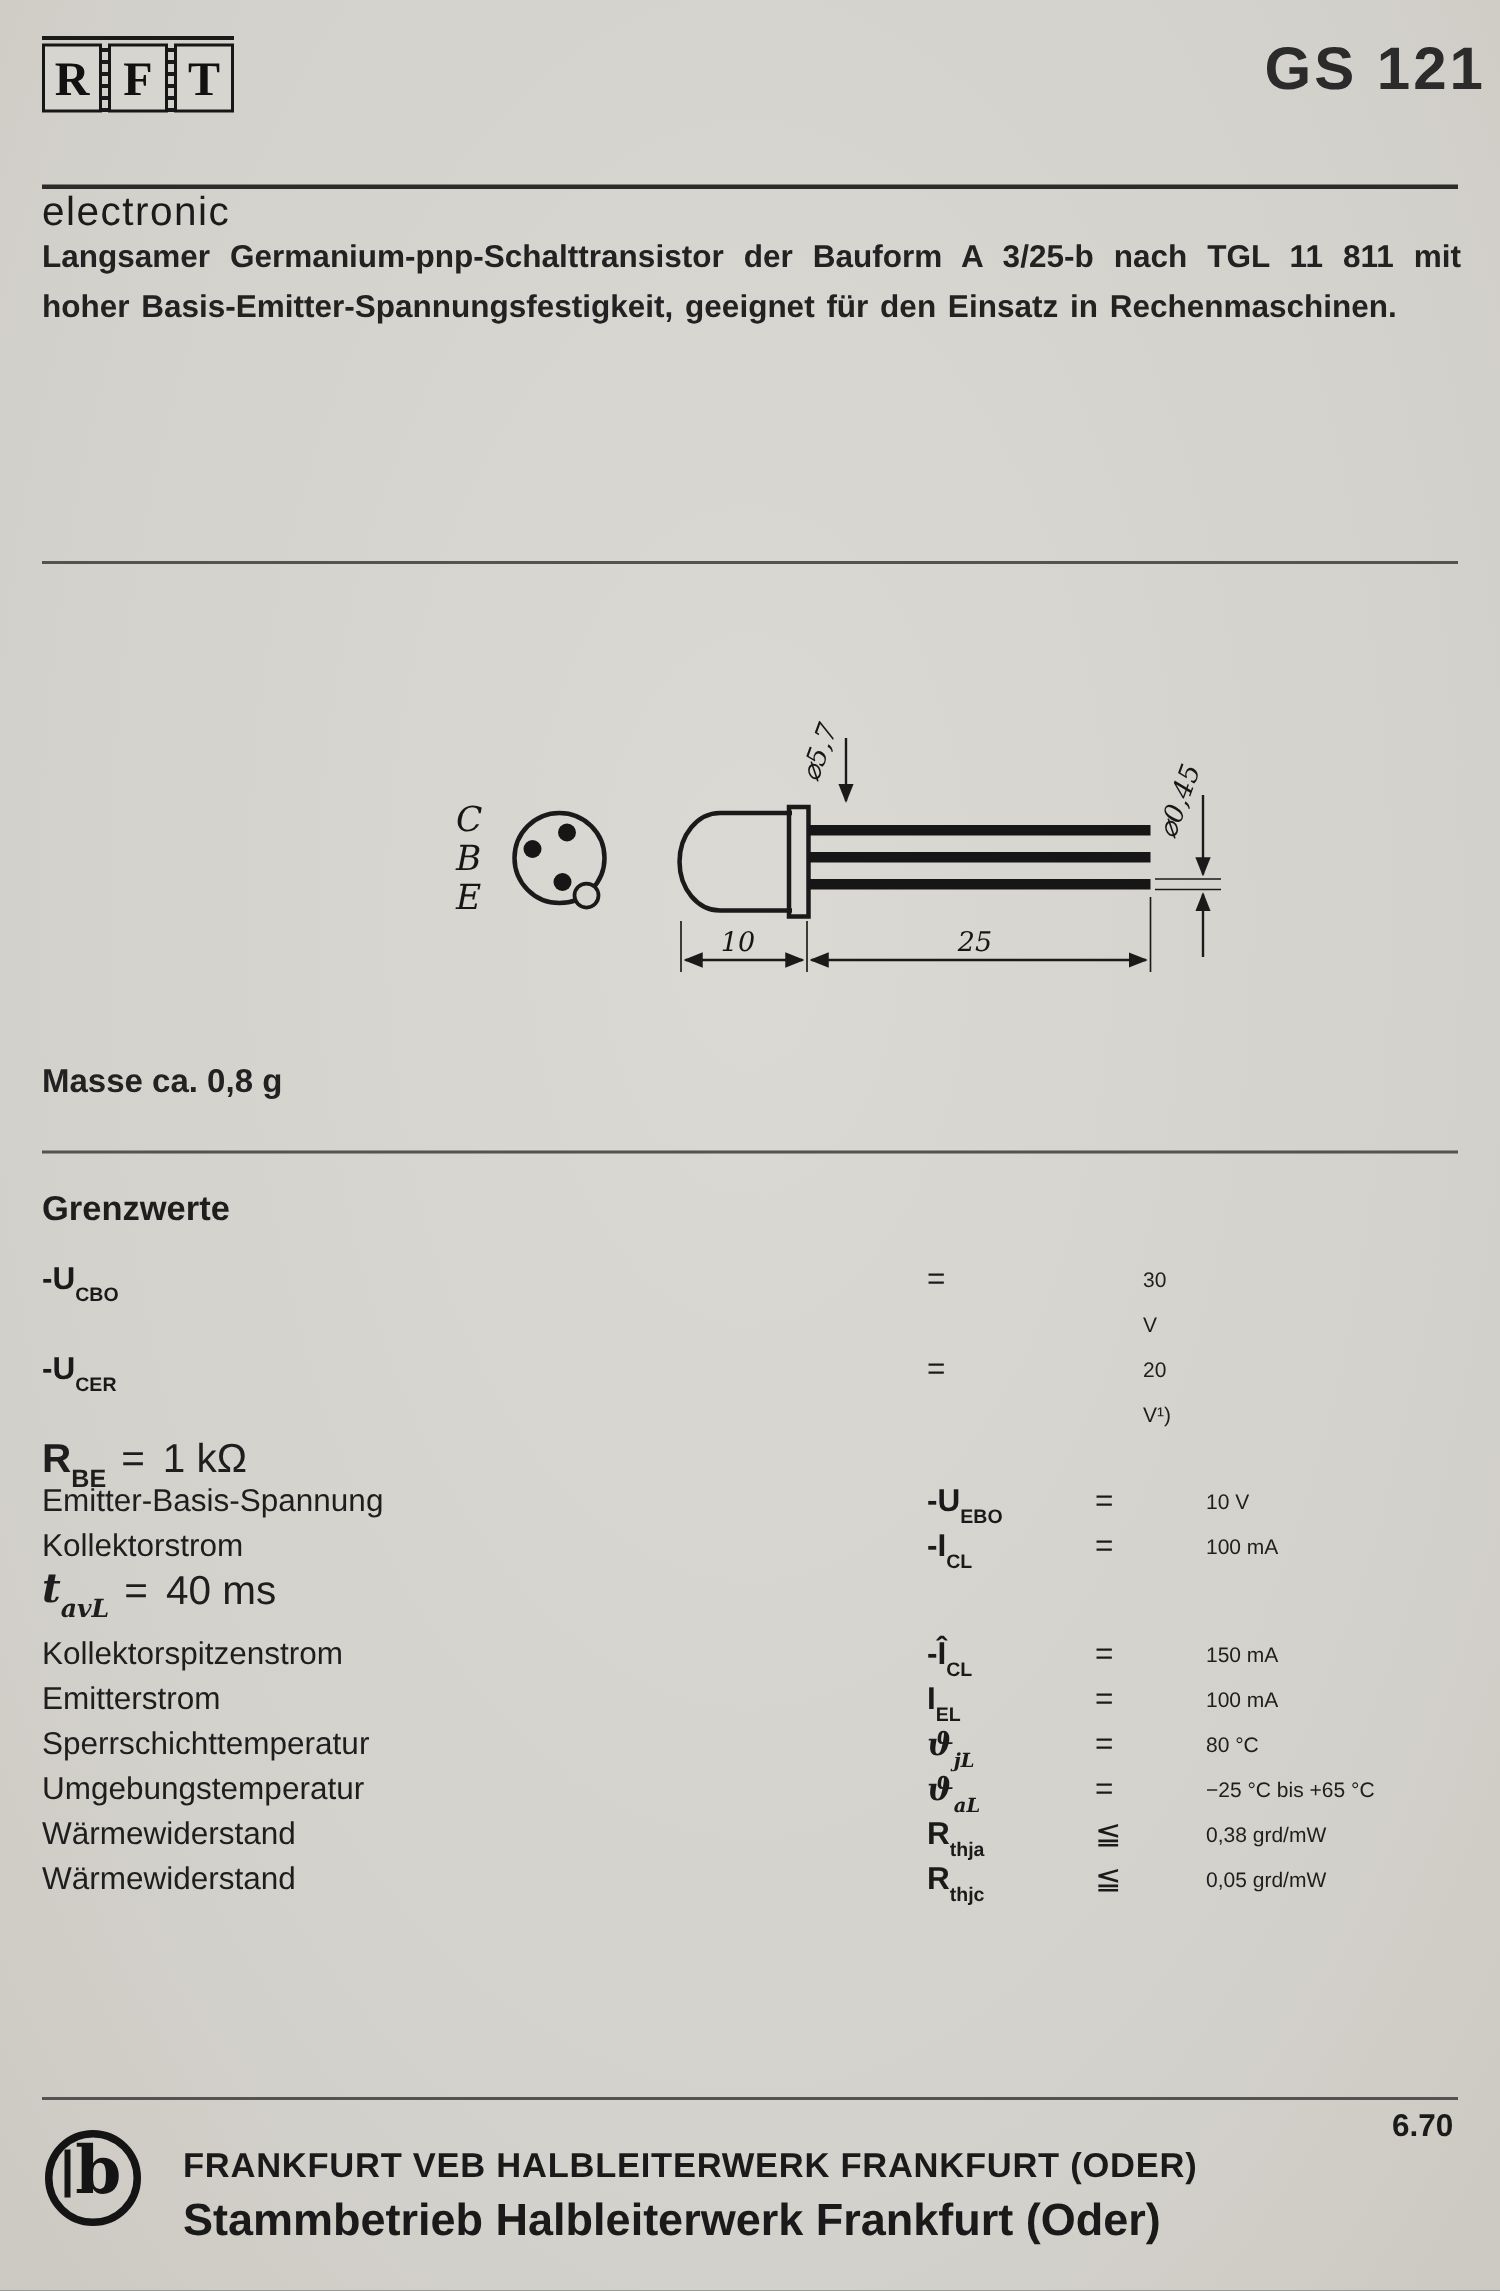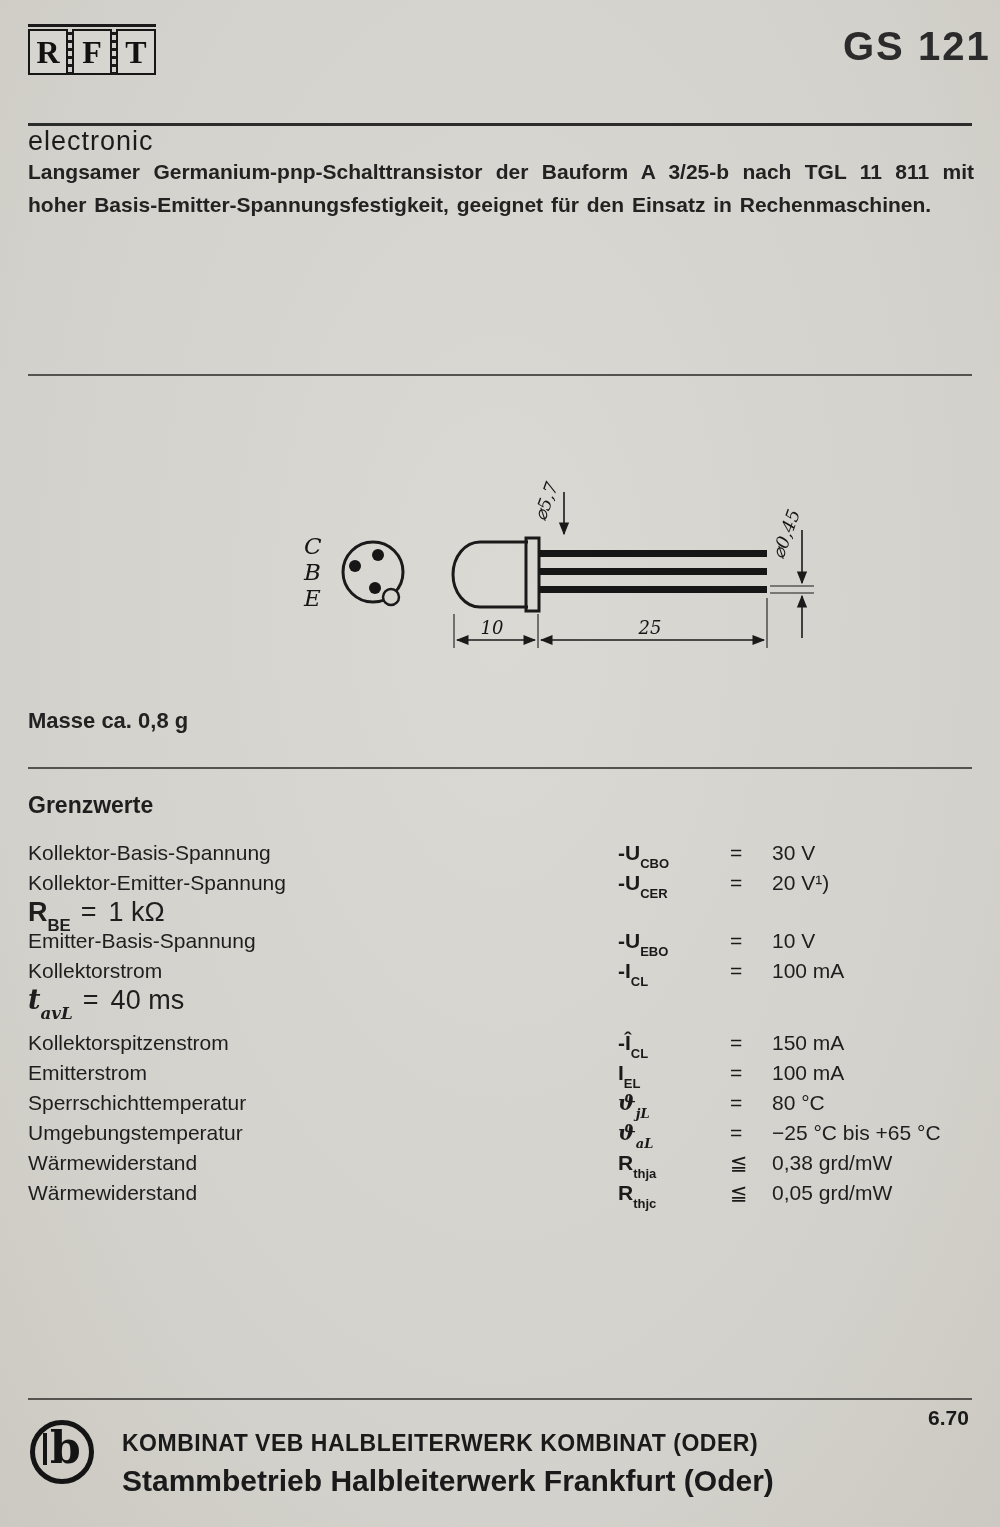--- a/index.html
+++ b/index.html
@@ -45,21 +45,21 @@
   .mass-note { position:absolute; left:28px; top:708px; font-size:22px; font-weight:700; color:#222; }
 
   .limits-heading { position:absolute; left:28px; top:792px; font-size:23px; font-weight:700; color:#1e1e1e; }
 
   .limits-table { position:absolute; left:28px; top:838px; width:946px; }
   .t-row { display:grid; grid-template-columns:590px 112px 42px 1fr; }
   .t-row > * { line-height:30px; }
   .t-label { font-size:21px; color:#1e1e1e; }
   .t-sym { font-size:21px; font-weight:700; color:#1a1a1a; }
   .t-rel { font-size:21px; color:#1a1a1a; }
-  .t-val { font-size:21px; color:#1e1e1e; }
+  .t-val { font-size:14px; color:#1e1e1e;margin-left:32px; }
   .t-cond { display:flex; align-items:flex-end; line-height:28px; font-size:27px; color:#1e1e1e; }
   .t-cond .cond-sym { font-weight:700; }
   .t-cond .cond-eq { margin:0 12px 0 10px; }
   .gap-above { margin-top:14px; }
   sub { font-size:0.62em; line-height:0; position:relative; bottom:-0.22em; }
   .greek { font-family:"DejaVu Serif","Liberation Serif",serif; font-style:italic; }
 
   
   .hfo-logo { position:absolute; left:30px; top:1420px; width:64px; height:64px;
     border:5px solid #141414; border-radius:50%; display:flex; align-items:center; justify-content:center; gap:3px; }
@@ -137,28 +137,26 @@
 
   <div class="mass-note">Masse ca. 0,8 g</div>
 
   <div class="rule rule-3"></div>
 
   <h2 class="limits-heading">Grenzwerte</h2>
 
   <div class="limits-table">
 
     <div class="t-row">
-      <span class="t-label">Kollektor-Basis-Spannung</span>
       <span class="t-sym"><span>-U</span><sub>CBO</sub></span>
       <span class="t-rel">=</span>
       <span class="t-val">30 V</span>
     </div>
 
     <div class="t-row">
-      <span class="t-label">Kollektor-Emitter-Spannung</span>
       <span class="t-sym"><span>-U</span><sub>CER</sub></span>
       <span class="t-rel">=</span>
       <span class="t-val">20 V¹)</span>
     </div>
     <div class="t-cond">
       <span class="cond-sym"><span>R</span><sub>BE</sub></span>
       <span class="cond-eq">=</span>
       <span class="cond-val">1 kΩ</span>
     </div>
 
@@ -224,18 +222,18 @@
     </div>
 
   </div>
 
   <div class="rule rule-4"></div>
 
   <div class="hfo-logo">
     <span class="hfo-bar"></span>
     <span class="hfo-letter">b</span>
   </div>
-  <div class="company-line1">KOMBINAT VEB HALBLEITERWERK KOMBINAT (ODER)</div>
+  <div class="company-line1">FRANKFURT VEB HALBLEITERWERK FRANKFURT (ODER)</div>
   <div class="company-line2">Stammbetrieb Halbleiterwerk Frankfurt (Oder)</div>
   <div class="issue-date">6.70</div>
   <div class="page-number">149</div>
 
 </div>
 
 </body></html>

